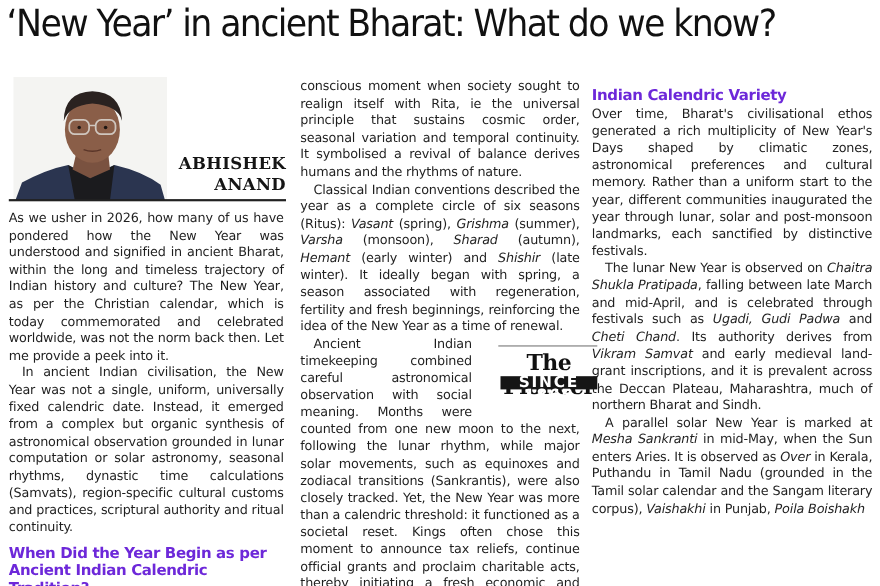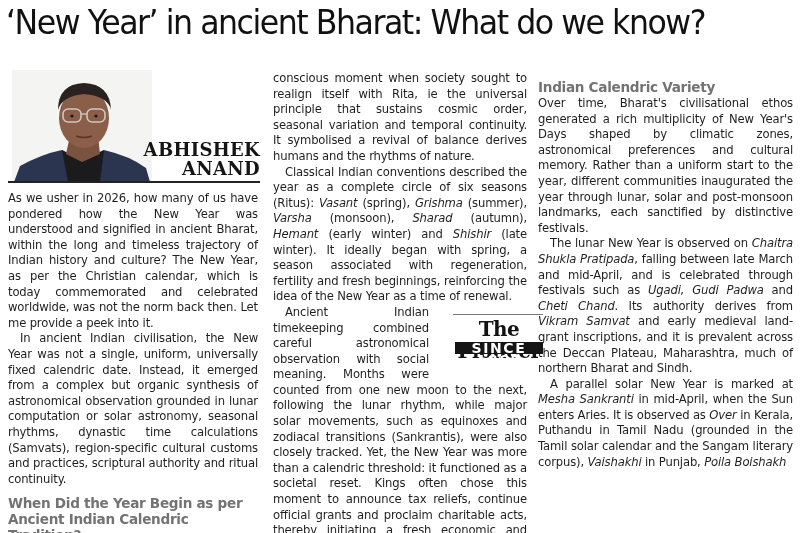--- a/index.html
+++ b/index.html
@@ -24,31 +24,31 @@
   .col p { text-indent: 0; }
   .col p.ind { text-indent: 12px; }
   .col i { }
 
   .col1 { left: 8px; width: 250px; top: 191px; }
   .col2 { left: 273px; width: 254px; top: 71px; }
   .col3 { left: 538px; width: 255px; top: 71px; }
 
   .subhead {
     font-weight: bold; font-size: 13.6px; line-height: 16px;
-    letter-spacing: -0.3px; color: #737373; text-align: left;
+    letter-spacing: -0.3px; color: #6d28d9; text-align: left;
     margin-top: 8px; margin-bottom: 1px;
   }
 
   .author-block { position: absolute; left: 8px; top: 70px; width: 252px; height: 112px; }
   .photo { position: absolute; left: 4px; top: 0; width: 140px; height: 112px; overflow: hidden; }
   .photo svg { display: block; }
   .author-name {
     position: absolute; right: 0; top: 70px; text-align: right;
     font-family: "DejaVu Serif", serif; font-weight: bold;
-    font-size: 18px; line-height: 19px; letter-spacing: 0.3px; color: #151515;
+    font-size: 15px; line-height: 19px; letter-spacing: 0.3px; color: #151515;
   }
   .author-rule { position: absolute; left: 0; top: 111px; width: 252px; height: 2px; background: #222; }
 
   .logo-box {
     position: absolute; left: 451px; top: 312px; width: 92px; height: 46px;
   }
   .logo-rule { position: absolute; left: 2px; top: 2px; width: 90px; height: 1px; background: #777; }
   .logo-text {
     position: absolute; left: 0; top: 6px; width: 96px; text-align: center;
     font-family: "DejaVu Serif", serif; font-weight: bold; font-size: 20px;
@@ -111,20 +111,20 @@
   <p>conscious moment when society sought to realign itself with Rita, ie the universal principle that sustains cosmic order, seasonal variation and temporal continuity. It symbolised a revival of balance derives humans and the rhythms of nature.</p>
   <p class="ind"><span>Classical Indian conventions described the year as a complete circle of six seasons (Ritus): </span><i>Vasant</i><span> (spring), </span><i>Grishma</i><span> (summer), </span><i>Varsha</i><span> (monsoon), </span><i>Sharad</i><span> (autumn), </span><i>Hemant</i><span> (early winter) and </span><i>Shishir</i><span> (late winter). It ideally began with spring, a season associated with regeneration, fertility and fresh beginnings, reinforcing the idea of the New Year as a time of renewal.</span></p>
   <p class="ind"><span class="wrap-left"></span><span>Ancient Indian timekeeping combined careful astronomical observation with social meaning. Months were counted from one new moon to the next, following the lunar rhythm, while major solar movements, such as equinoxes and zodiacal transitions (Sankrantis), were also closely tracked. Yet, the New Year was more than a calendric threshold: it functioned as a societal reset. Kings often chose this moment to announce tax reliefs, continue official grants and proclaim charitable acts, thereby initiating a fresh economic and administrative cycle.</span></p>
 
 </div>
 
 <div class="col col3">
   <div class="subhead">Indian Calendric Variety</div>
   <p>Over time, Bharat's civilisational ethos generated a rich multiplicity of New Year's Days shaped by climatic zones, astronomical preferences and cultural memory. Rather than a uniform start to the year, different communities inaugurated the year through lunar, solar and post-monsoon landmarks, each sanctified by distinctive festivals.</p>
   <p class="ind"><span>The lunar New Year is observed on </span><i>Chaitra Shukla Pratipada</i><span>, falling between late March and mid-April, and is celebrated through festivals such as </span><i>Ugadi, Gudi Padwa</i><span> and </span><i>Cheti Chand</i><span>. Its authority derives from </span><i>Vikram Samvat</i><span> and early medieval land-grant inscriptions, and it is prevalent across the Deccan Plateau, Maharashtra, much of northern Bharat and Sindh.</span></p>
-  <p class="ind"><span>A parallel solar New Year is marked at </span><i>Mesha Sankranti</i><span> in mid-April, when the Sun enters Aries. It is observed as </span><i>Over</i><span> in Kerala, Puthandu in Tamil Nadu (grounded in the Tamil solar calendar and the Sangam literary corpus), </span><i>Vaishakhi</i><span> in Punjab, </span><i>Poila Boishakh</i></p>
+  <p class="ind"><span>A parallel solar New Year is marked at </span><i>Mesha Sankranti</i><span> in mid-May, when the Sun enters Aries. It is observed as </span><i>Over</i><span> in Kerala, Puthandu in Tamil Nadu (grounded in the Tamil solar calendar and the Sangam literary corpus), </span><i>Vaishakhi</i><span> in Punjab, </span><i>Poila Boishakh</i></p>
 </div>
 
 <div class="logo-box">
   <div class="logo-rule"></div>
   <div class="logo-text">The Pioneer</div>
   <div class="logo-bar">SINCE 1865</div>
 </div>
 
 </body></html>

